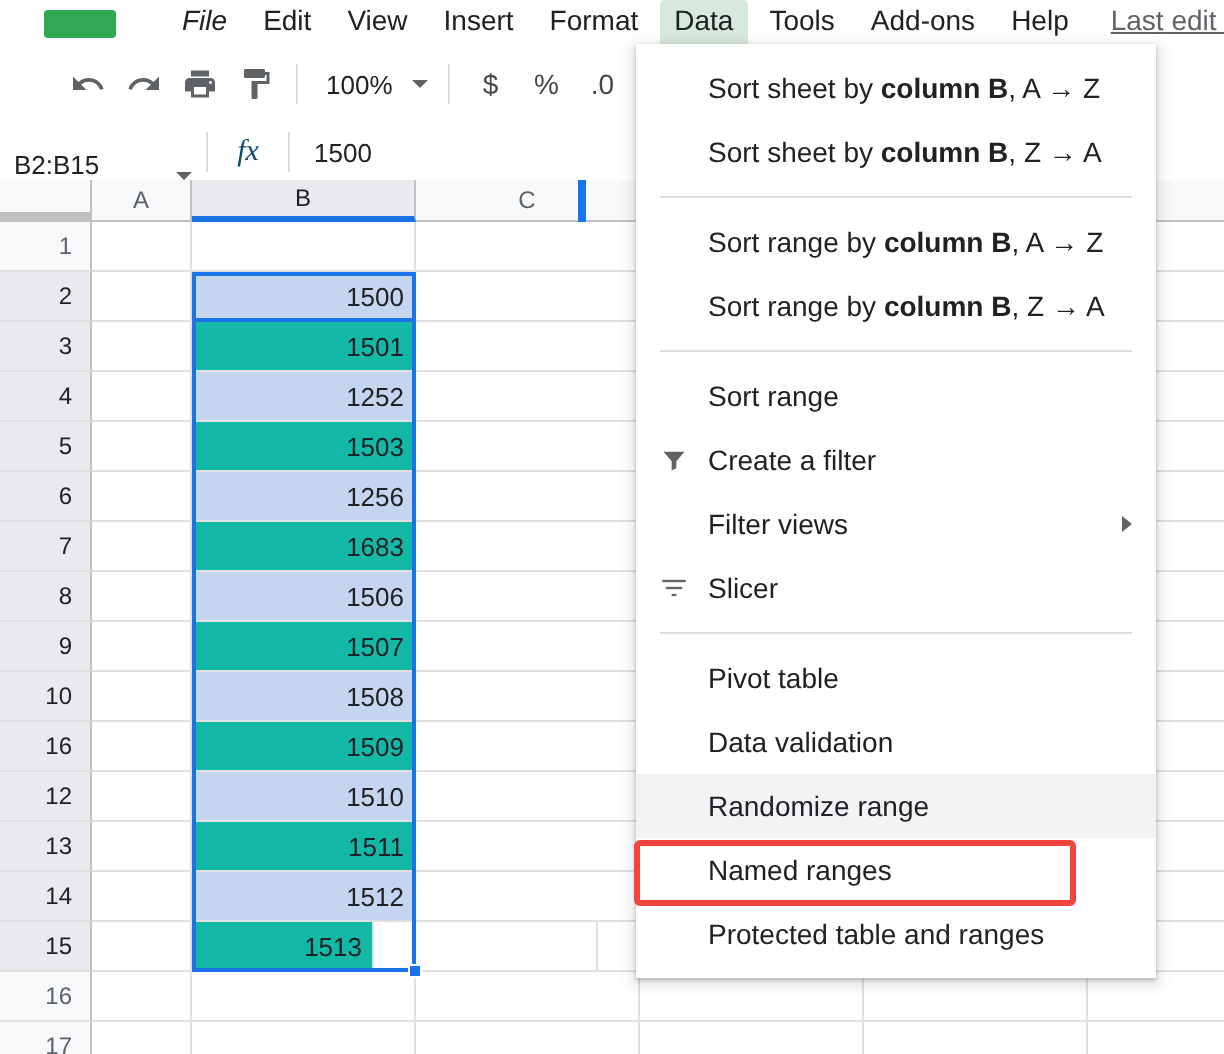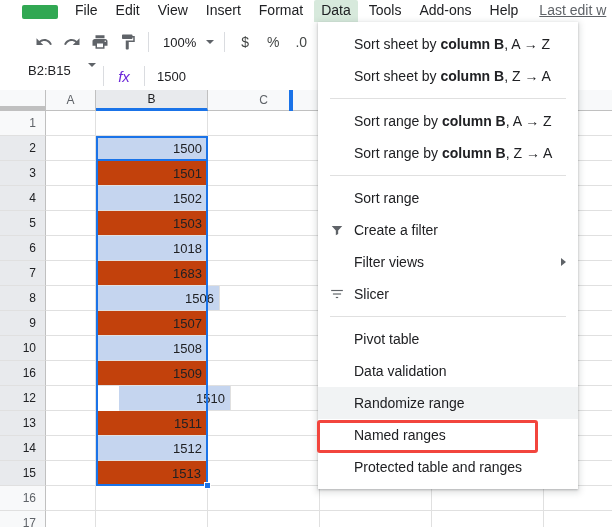--- a/index.html
+++ b/index.html
@@ -35,21 +35,21 @@
   }
   .menu-item {
     font-size: 14px;
     color: #202124;
     padding: 2px 7px 4px 7px;
     margin-left: 4px;
     line-height: 16px;
     white-space: nowrap;
     border-radius: 2px 2px 0 0;
   }
-  .menu-item.first { margin-left: 10px; }
+  .menu-item.first { margin-left: 26px; font-style: italic; }
   .menu-item.active {
     background: #d7e9dc;
     color: #202124;
   }
   #lastedit {
     font-size: 14px;
     color: #5f6368;
     text-decoration: underline;
     margin-left: 14px;
     padding-bottom: 4px;
@@ -112,43 +112,43 @@
     width: 612px; height: 28px;
     background: #ffffff;
     border-bottom: 1px solid #e0e0e0;
     display: flex;
     align-items: center;
   }
   #namebox {
     width: 103px;
     height: 27px;
     display: flex;
-    align-items: flex-start;
-    padding-left: 28px;
+    align-items: flex-end;
+    padding-left: 7px;
     box-sizing: border-box;
     flex: none;
   }
   #namebox .nb-val {
     font-size: 13px;
     color: #202124;
     flex: 1;
   }
   #namebox .caret { margin-right: 7px; }
   .fb-sep {
     width: 1px; height: 20px;
     background: #dadce0;
     flex: none;
   }
   #fxicon {
     width: 40px;
     text-align: center;
     font-size: 15px;
     font-style: italic;
-    font-family: Liberation Sans, sans-serif;
-    color: #6d28d9;
+    font-family: Liberation Serif, serif;
+    color: #0c4a6e;
     flex: none;
   }
   #formulaval {
     font-size: 13px;
     color: #202124;
     padding-left: 12px;
     flex: 1;
   }
 
   
@@ -242,21 +242,21 @@
     font-size: 13px;
     color: #202124;
     display: flex;
     align-items: center;
     justify-content: flex-end;
     padding-right: 5px;
     flex: none;
     background: #ffffff;
   }
   .cell.selA { background: #c5d5ef; }
-  .cell.selB { background: #c2410c; }
+  .cell.selB { background: #14b8a6; }
   #selbox {
     position: absolute;
     pointer-events: none;
     border: 2px solid #1a73e8;
     box-sizing: border-box;
   }
   #activebox {
     position: absolute;
     pointer-events: none;
     border: 2px solid #1a73e8;
@@ -460,53 +460,53 @@
       <div class="cellrow">
         <div class="cell" style="width: 50px;"></div>
         <div class="cell selB" style="width: 112px;">1501</div>
         <div class="cell" style="width: 112px;"></div>
         <div class="cell" style="width: 112px;"></div>
         <div class="cell" style="width: 112px;"></div>
         <div class="cell" style="width: 112px;"></div>
       </div>
       <div class="cellrow">
         <div class="cell" style="width: 50px;"></div>
-        <div class="cell selA" style="width: 112px;">1502</div>
+        <div class="cell selA" style="width: 112px;">1252</div>
         <div class="cell" style="width: 112px;"></div>
         <div class="cell" style="width: 112px;"></div>
         <div class="cell" style="width: 112px;"></div>
         <div class="cell" style="width: 112px;"></div>
       </div>
       <div class="cellrow">
         <div class="cell" style="width: 50px;"></div>
         <div class="cell selB" style="width: 112px;">1503</div>
         <div class="cell" style="width: 112px;"></div>
         <div class="cell" style="width: 112px;"></div>
         <div class="cell" style="width: 112px;"></div>
         <div class="cell" style="width: 112px;"></div>
       </div>
       <div class="cellrow">
         <div class="cell" style="width: 50px;"></div>
-        <div class="cell selA" style="width: 112px;">1018</div>
+        <div class="cell selA" style="width: 112px;">1256</div>
         <div class="cell" style="width: 112px;"></div>
         <div class="cell" style="width: 112px;"></div>
         <div class="cell" style="width: 112px;"></div>
         <div class="cell" style="width: 112px;"></div>
       </div>
       <div class="cellrow">
         <div class="cell" style="width: 50px;"></div>
         <div class="cell selB" style="width: 112px;">1683</div>
         <div class="cell" style="width: 112px;"></div>
         <div class="cell" style="width: 112px;"></div>
         <div class="cell" style="width: 112px;"></div>
         <div class="cell" style="width: 112px;"></div>
       </div>
       <div class="cellrow">
         <div class="cell" style="width: 50px;"></div>
-        <div class="cell selA" style="width: 124px;">1506</div>
+        <div class="cell selA" style="width: 112px;">1506</div>
         <div class="cell" style="width: 112px;"></div>
         <div class="cell" style="width: 112px;"></div>
         <div class="cell" style="width: 112px;"></div>
         <div class="cell" style="width: 112px;"></div>
       </div>
       <div class="cellrow">
         <div class="cell" style="width: 50px;"></div>
         <div class="cell selB" style="width: 112px; padding-left: 40px;">1507</div>
         <div class="cell" style="width: 112px;"></div>
         <div class="cell" style="width: 112px;"></div>
@@ -524,21 +524,21 @@
       <div class="cellrow">
         <div class="cell" style="width: 50px;"></div>
         <div class="cell selB" style="width: 112px;">1509</div>
         <div class="cell" style="width: 112px;"></div>
         <div class="cell" style="width: 112px;"></div>
         <div class="cell" style="width: 112px;"></div>
         <div class="cell" style="width: 112px;"></div>
       </div>
       <div class="cellrow">
         <div class="cell" style="width: 50px;"></div>
-        <div class="cell selA" style="width: 112px; margin-left: 23px;">1510</div>
+        <div class="cell selA" style="width: 112px;">1510</div>
         <div class="cell" style="width: 112px;"></div>
         <div class="cell" style="width: 112px;"></div>
         <div class="cell" style="width: 112px;"></div>
         <div class="cell" style="width: 112px;"></div>
       </div>
       <div class="cellrow">
         <div class="cell" style="width: 50px;"></div>
         <div class="cell selB" style="width: 112px;">1511</div>
         <div class="cell" style="width: 112px;"></div>
         <div class="cell" style="width: 112px;"></div>
@@ -548,21 +548,21 @@
       <div class="cellrow">
         <div class="cell" style="width: 50px;"></div>
         <div class="cell selA" style="width: 112px;">1512</div>
         <div class="cell" style="width: 112px;"></div>
         <div class="cell" style="width: 112px;"></div>
         <div class="cell" style="width: 112px;"></div>
         <div class="cell" style="width: 112px;"></div>
       </div>
       <div class="cellrow">
         <div class="cell" style="width: 50px;"></div>
-        <div class="cell selB" style="width: 111px; padding-left: 31px;">1513</div>
+        <div class="cell selB" style="width: 91px; padding-left: 31px;">1513</div>
         <div class="cell" style="width: 112px;"></div>
         <div class="cell" style="width: 112px;"></div>
         <div class="cell" style="width: 112px;"></div>
         <div class="cell" style="width: 112px;"></div>
       </div>
       <div class="cellrow">
         <div class="cell" style="width: 50px;"></div>
         <div class="cell" style="width: 112px;"></div>
         <div class="cell" style="width: 112px;"></div>
         <div class="cell" style="width: 112px;"></div>

